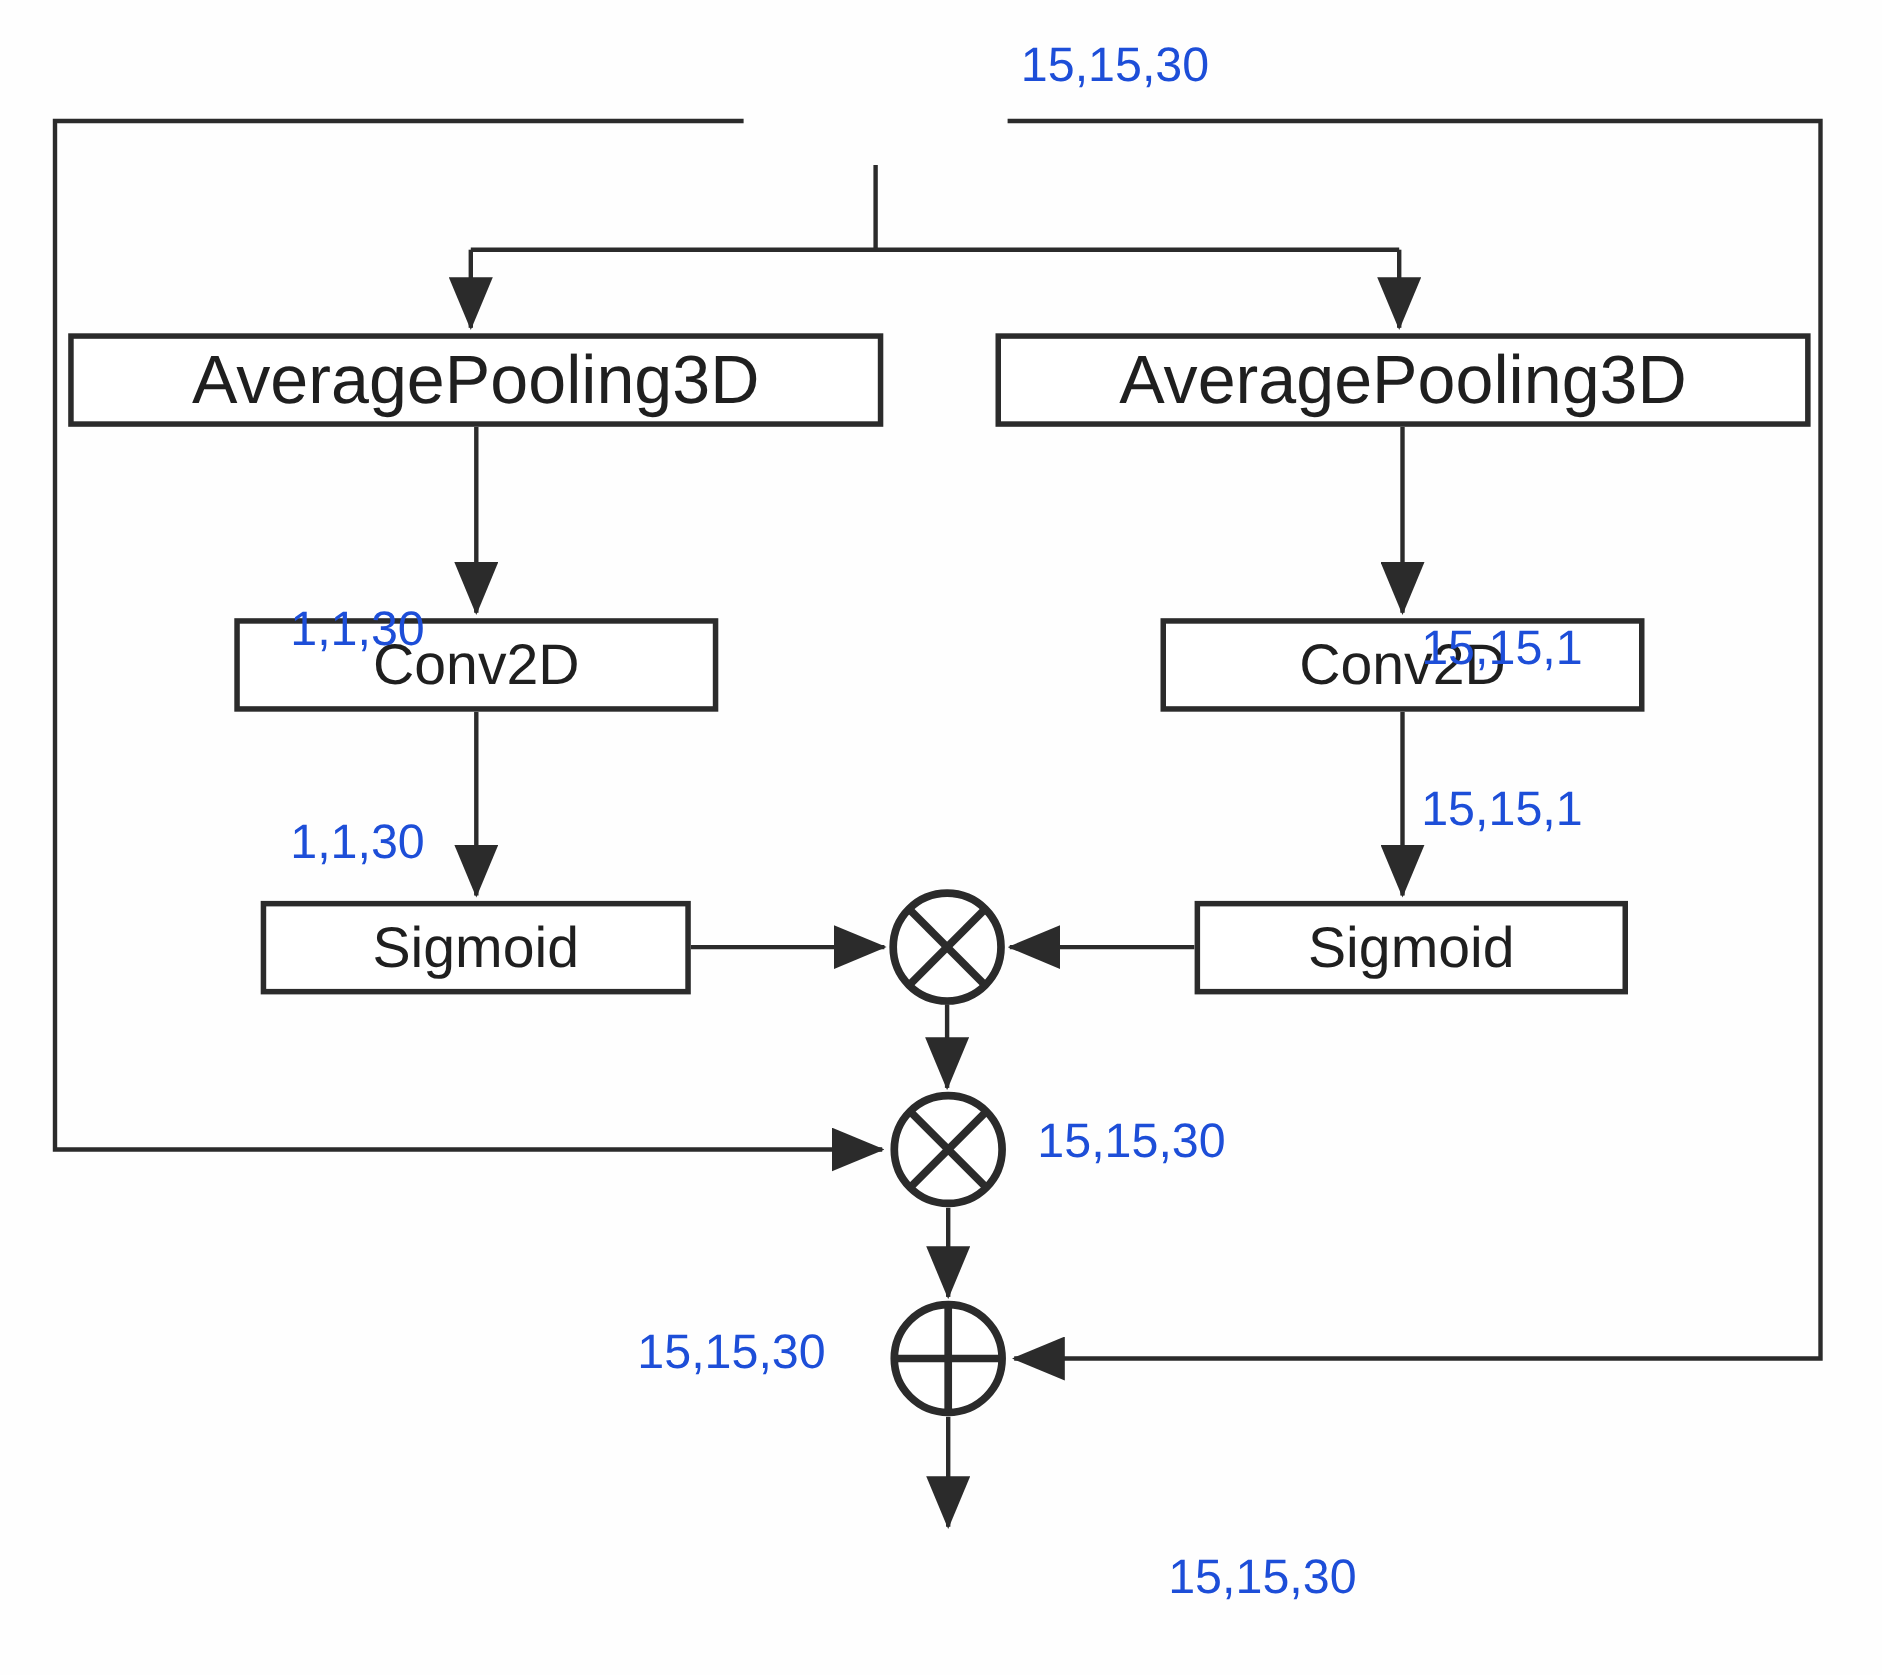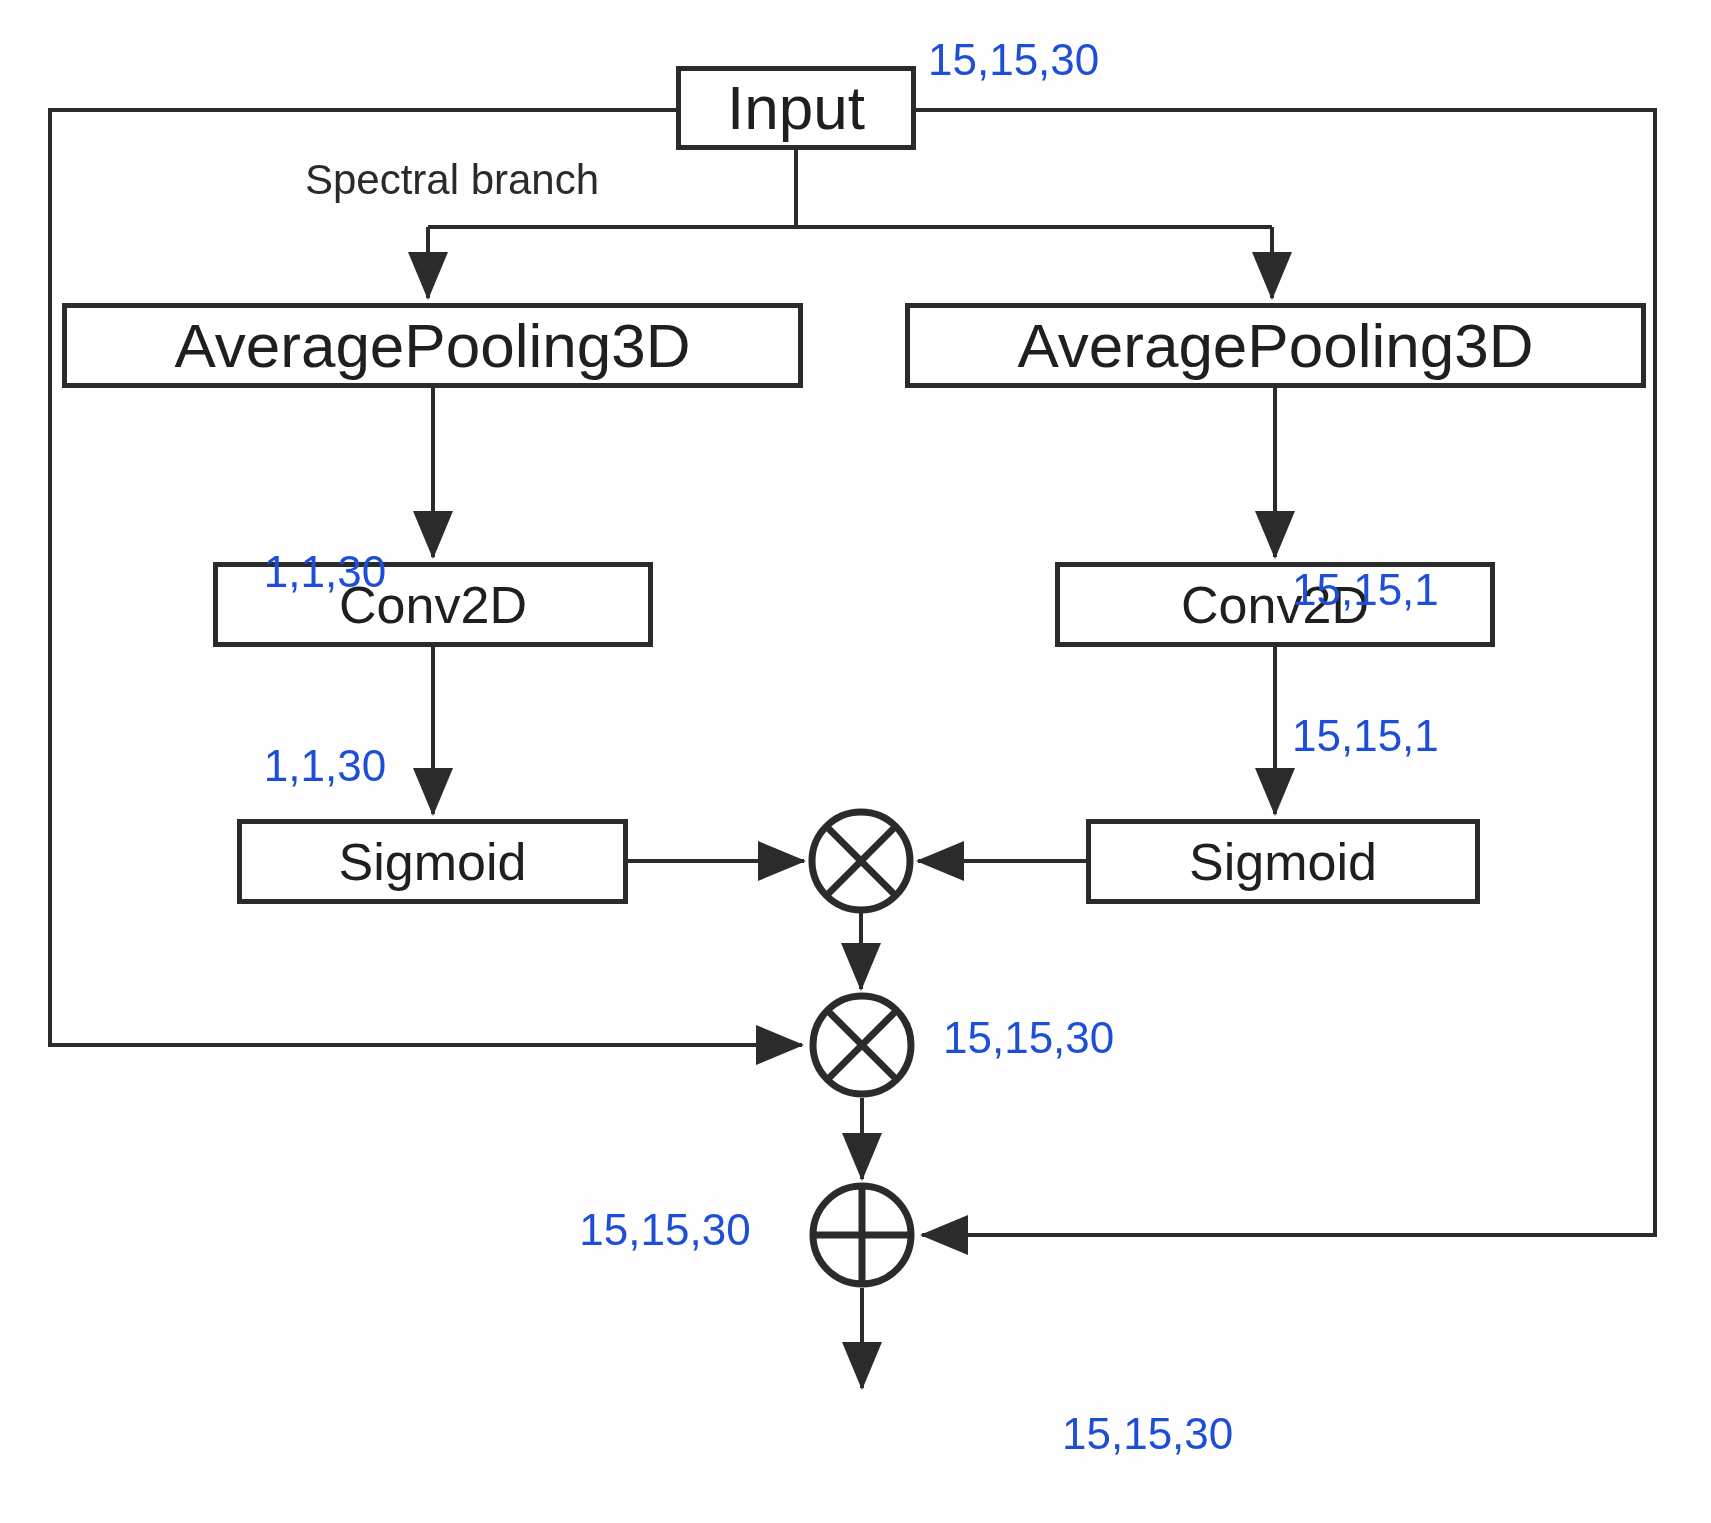--- a/index.html
+++ b/index.html
@@ -93,23 +93,20 @@
       <line x1="896.6" y1="1010.4" x2="827.4" y2="1079.6"></line>
     </g>
 
     <g stroke="#2b2b2b" stroke-width="7" fill="#ffffff">
       <circle cx="862" cy="1235" r="49"></circle>
       <line x1="862" y1="1186" x2="862" y2="1284"></line>
       <line x1="813" y1="1235" x2="911" y2="1235"></line>
     </g>
   </svg>
 
-  <div class="node" style="left:676px; top:66px; width:240px; height:84px; font-size:62px;">
-    <span>Input</span>
-  </div>
 
   <div class="node" style="left:62px; top:303px; width:741px; height:85px; font-size:62px;">
     <span>AveragePooling3D</span>
   </div>
 
   <div class="node" style="left:905px; top:303px; width:741px; height:85px; font-size:62px;">
     <span>AveragePooling3D</span>
   </div>
 
   <div class="node" style="left:213px; top:562px; width:440px; height:85px;">
@@ -122,21 +119,20 @@
 
   <div class="node" style="left:237px; top:819px; width:391px; height:85px;">
     <span>Sigmoid</span>
   </div>
 
   <div class="node" style="left:1086px; top:819px; width:394px; height:85px;">
     <span>Sigmoid</span>
   </div>
 
 
-  <div class="branch-label" style="left:252px; top:156px; width:400px;">Spectral branch</div>
 
   <div class="dim" style="left:928px; top:36px;">15,15,30</div>
   <div class="dim right" style="left:240px; top:548px; width:170px;">1,1,30</div>
   <div class="dim right" style="left:240px; top:742px; width:170px;">1,1,30</div>
   <div class="dim" style="left:1292px; top:566px;">15,15,1</div>
   <div class="dim" style="left:1292px; top:712px;">15,15,1</div>
   <div class="dim" style="left:943px; top:1014px;">15,15,30</div>
   <div class="dim right" style="left:530px; top:1206px; width:270px;">15,15,30</div>
   <div class="dim" style="left:1062px; top:1410px;">15,15,30</div>
 

